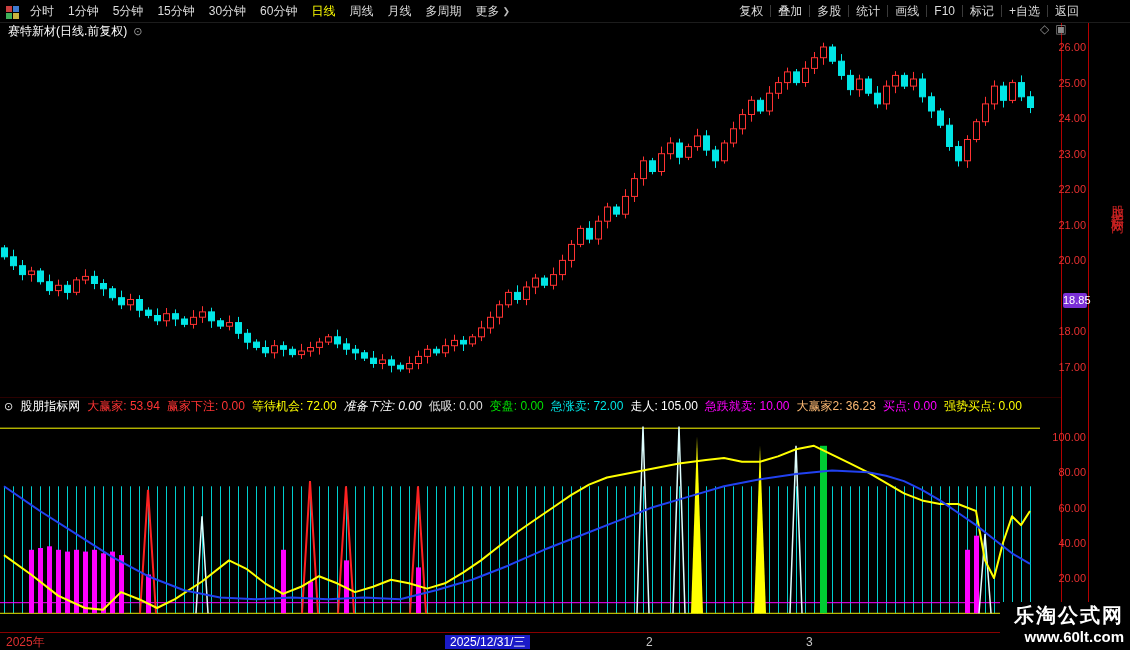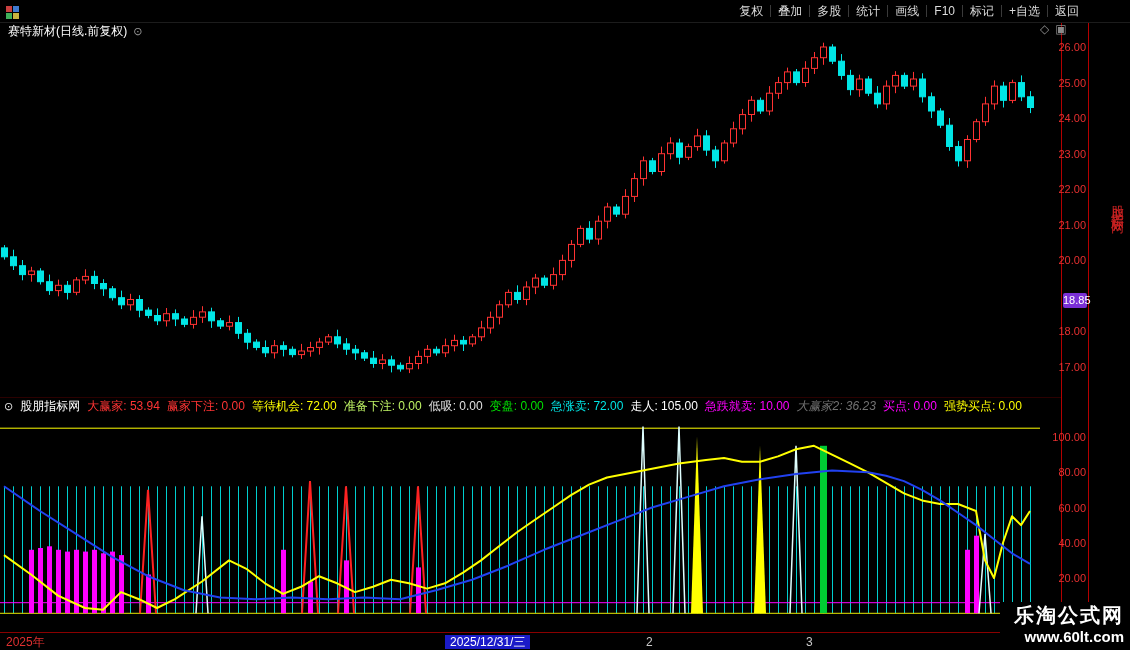--- a/index.html
+++ b/index.html
@@ -58,20 +58,34 @@
 
   <div class="toolbar">
     <span class="grid-icon">
       <svg width="13" height="13">
           <rect x="0" y="0" width="6" height="6" fill="#c94040"></rect>
           <rect x="7" y="0" width="6" height="6" fill="#3f7ad0"></rect>
           <rect x="0" y="7" width="6" height="6" fill="#3fae5a"></rect>
           <rect x="7" y="7" width="6" height="6" fill="#c9b440"></rect>
         </svg>
     </span>
+    <div class="tb-left">
+        <span class="tb-item">分时</span>
+        <span class="tb-item">1分钟</span>
+        <span class="tb-item">5分钟</span>
+        <span class="tb-item">15分钟</span>
+        <span class="tb-item">30分钟</span>
+        <span class="tb-item">60分钟</span>
+        <span class="tb-item active">日线</span>
+        <span class="tb-item">周线</span>
+        <span class="tb-item">月线</span>
+        <span class="tb-item">多周期</span>
+        <span class="tb-item">更多</span>
+        <span class="tb-chev">❯</span>
+      </div>
     <div class="tb-right">
         <span class="tb-item">复权</span>
         <span class="tb-sep"></span>
         <span class="tb-item">叠加</span>
         <span class="tb-sep"></span>
         <span class="tb-item">多股</span>
         <span class="tb-sep"></span>
         <span class="tb-item">统计</span>
         <span class="tb-sep"></span>
         <span class="tb-item">画线</span>
@@ -324,27 +338,27 @@
       <line x1="1030.5" y1="51.1" x2="1030.5" y2="73.1" stroke="#00e6e6" stroke-width="1"></line>
       <rect x="1027.5" y="56.8" width="6" height="10.7" fill="#00e6e6" stroke="#00e6e6"></rect>
     </svg>
 
   <div class="ind-header">
     <span class="ind-ico">⊙</span>
     <span class="ind-name">股朋指标网</span>
   <span class="ind-field" style="color: rgb(255, 52, 52);">大赢家: 53.94</span>
       <span class="ind-field" style="color: rgb(255, 52, 52);">赢家下注: 0.00</span>
       <span class="ind-field" style="color: rgb(255, 255, 0);">等待机会: 72.00</span>
-      <span class="ind-field" style="color: #bef264;">准备下注: 0.00</span>
+      <span class="ind-field" style="color: #ffffff; font-style: italic;">准备下注: 0.00</span>
       <span class="ind-field" style="color: rgb(224, 224, 224);">低吸: 0.00</span>
       <span class="ind-field" style="color: rgb(0, 224, 0);">变盘: 0.00</span>
       <span class="ind-field" style="color: rgb(0, 229, 229);">急涨卖: 72.00</span>
       <span class="ind-field" style="color: rgb(255, 255, 255);">走人: 105.00</span>
       <span class="ind-field" style="color: rgb(255, 0, 255);">急跌就卖: 10.00</span>
-      <span class="ind-field" style="color: #737373; font-style: italic;">大赢家2: 36.23</span>
+      <span class="ind-field" style="color: #fdba74;">大赢家2: 36.23</span>
       <span class="ind-field" style="color: rgb(255, 0, 255);">买点: 0.00</span>
       <span class="ind-field" style="color: rgb(255, 255, 0);">强势买点: 0.00</span>
     </div>
 
   <svg class="ind-chart" width="1061" height="217">
       <line x1="4.5" y1="199.3" x2="4.5" y2="72.3" stroke="#00cfcf" stroke-width="1"></line>
       <line x1="13.5" y1="199.3" x2="13.5" y2="72.3" stroke="#00cfcf" stroke-width="1"></line>
       <line x1="22.5" y1="199.3" x2="22.5" y2="72.3" stroke="#00cfcf" stroke-width="1"></line>
       <line x1="31.5" y1="199.3" x2="31.5" y2="72.3" stroke="#00cfcf" stroke-width="1"></line>
       <line x1="40.5" y1="199.3" x2="40.5" y2="72.3" stroke="#00cfcf" stroke-width="1"></line>

